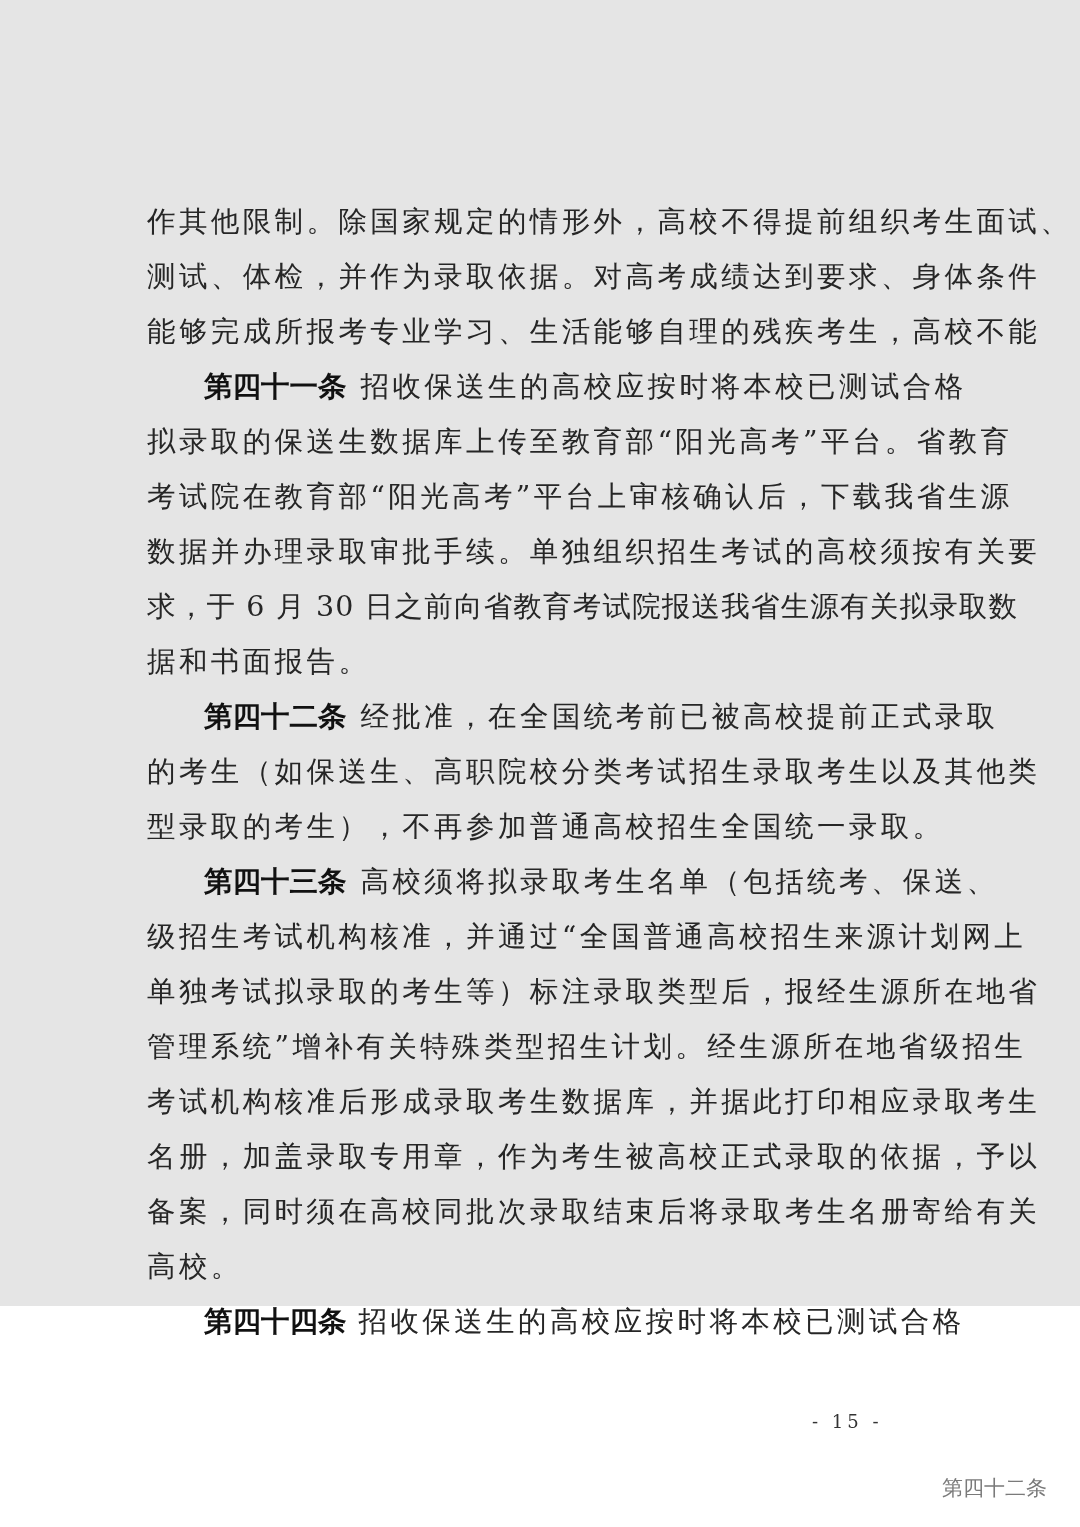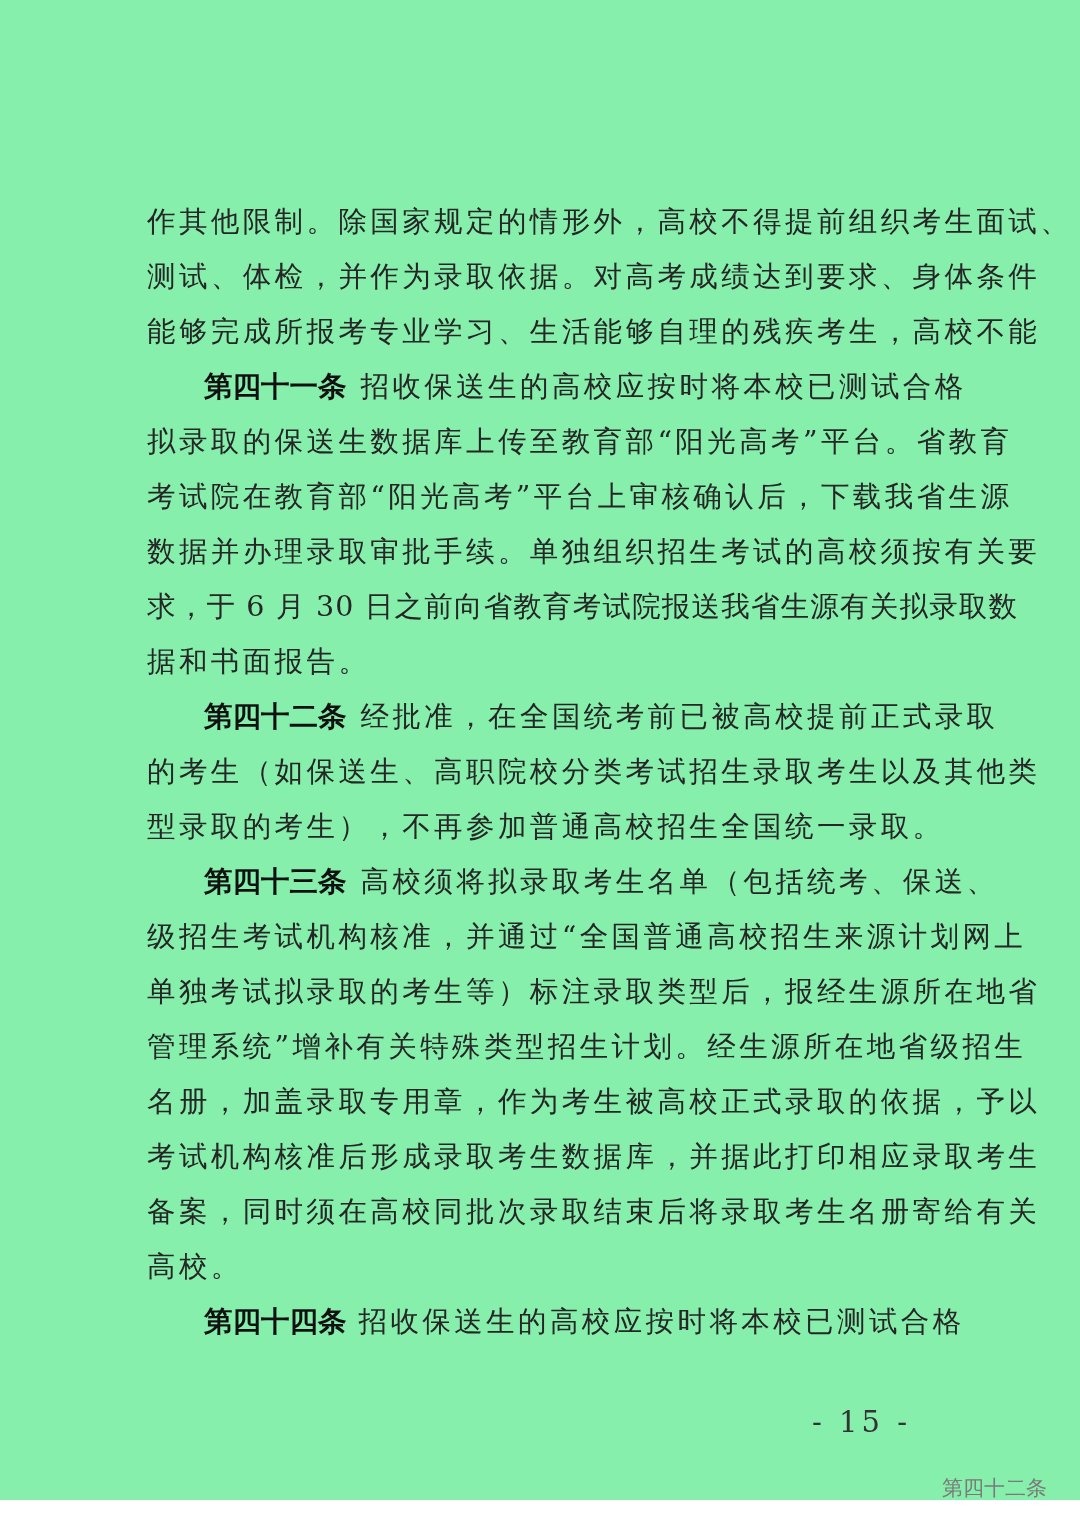--- a/index.html
+++ b/index.html
@@ -13,22 +13,22 @@
       position: relative;
       overflow: hidden;
       font-family: "DejaVu Serif", "Liberation Serif", serif;
       color: #222222;
     }
     .page {
       position: absolute;
       left: 0;
       top: 0;
       width: 1080px;
-      height: 1500px;
-      background: #86efac;
+      height: 1306px;
+      background: #e5e5e5;
     }
     .body-text {
       position: absolute;
       left: 147px;
       top: 194px;
       width: 800px;
     }
     .line {
       height: 55px;
       line-height: 55px;
@@ -48,21 +48,21 @@
       color: #111111;
       margin-right: 14px;
     }
     .article-num.tight {
       margin-right: 12px;
     }
     .page-number {
       position: absolute;
       left: 812px;
       top: 1404px;
-      font-size: 29px;
+      font-size: 18px;
       line-height: 36px;
       color: #333333;
       letter-spacing: 4px;
       white-space: nowrap;
     }
     .watermark {
       position: absolute;
       left: 942px;
       top: 1473px;
       font-family: "DejaVu Sans", "Liberation Sans", sans-serif;
@@ -90,22 +90,22 @@
     <div class="line">据和书面报告。</div>
 
     <div class="line indent"><span class="article-num">第四十二条</span><span>经批准，在全国统考前已被高校提前正式录取</span></div>
     <div class="line">的考生（如保送生、高职院校分类考试招生录取考生以及其他类</div>
     <div class="line">型录取的考生），不再参加普通高校招生全国统一录取。</div>
 
     <div class="line indent"><span class="article-num">第四十三条</span><span>高校须将拟录取考生名单（包括统考、保送、</span></div>
     <div class="line">级招生考试机构核准，并通过“全国普通高校招生来源计划网上</div>
     <div class="line">单独考试拟录取的考生等）标注录取类型后，报经生源所在地省</div>
     <div class="line">管理系统”增补有关特殊类型招生计划。经生源所在地省级招生</div>
+    <div class="line">考试机构核准后形成录取考生数据库，并据此打印相应录取考生</div>
     <div class="line">名册，加盖录取专用章，作为考生被高校正式录取的依据，予以</div>
-    <div class="line">考试机构核准后形成录取考生数据库，并据此打印相应录取考生</div>
     <div class="line">备案，同时须在高校同批次录取结束后将录取考生名册寄给有关</div>
     <div class="line">高校。</div>
 
     <div class="line indent"><span class="article-num tight">第四十四条</span><span>招收保送生的高校应按时将本校已测试合格</span></div>
   </div>
 
   <div class="page-number">- 15 -</div>
   <div class="watermark">第四十二条</div>
 </div>
 

